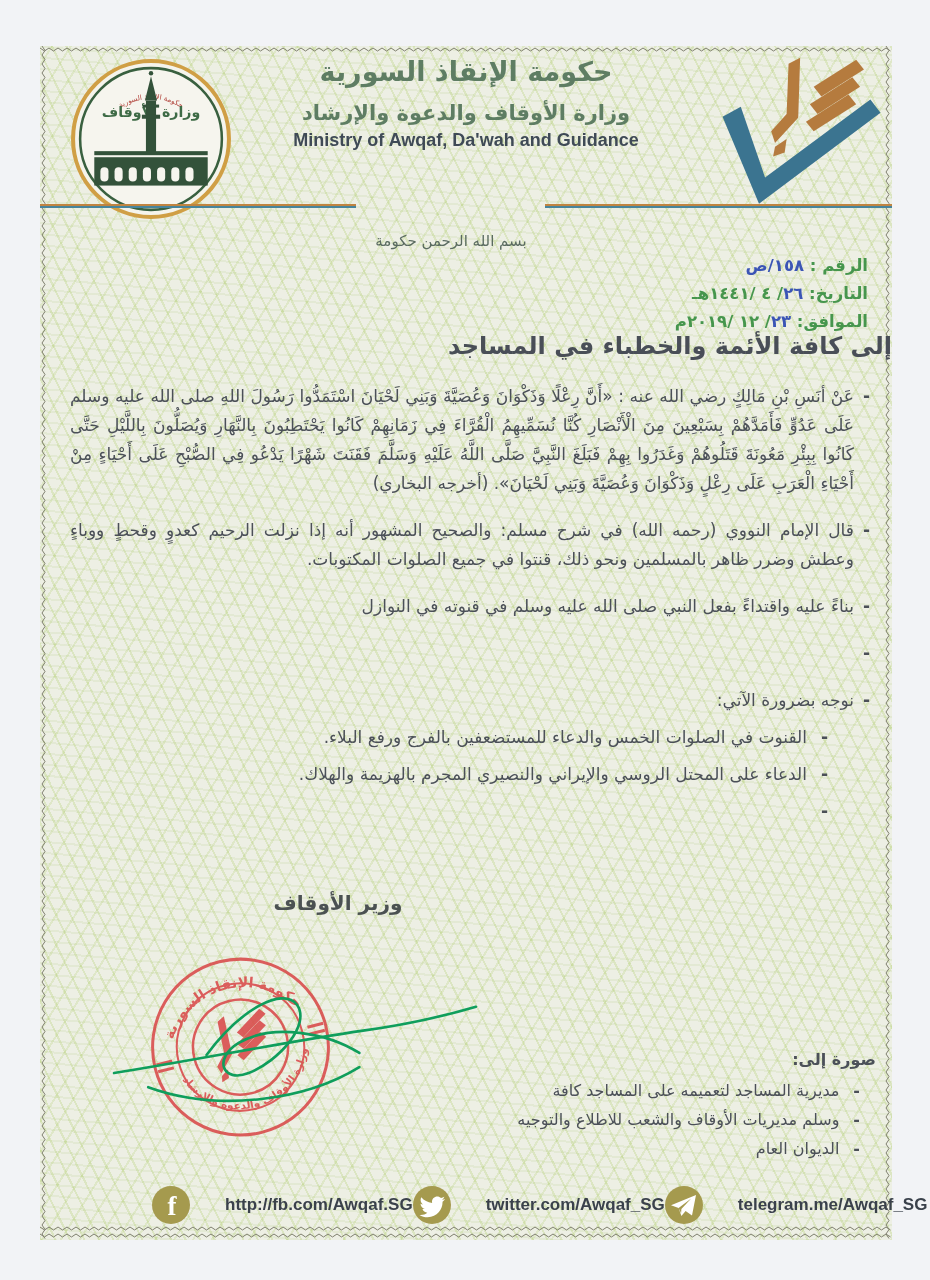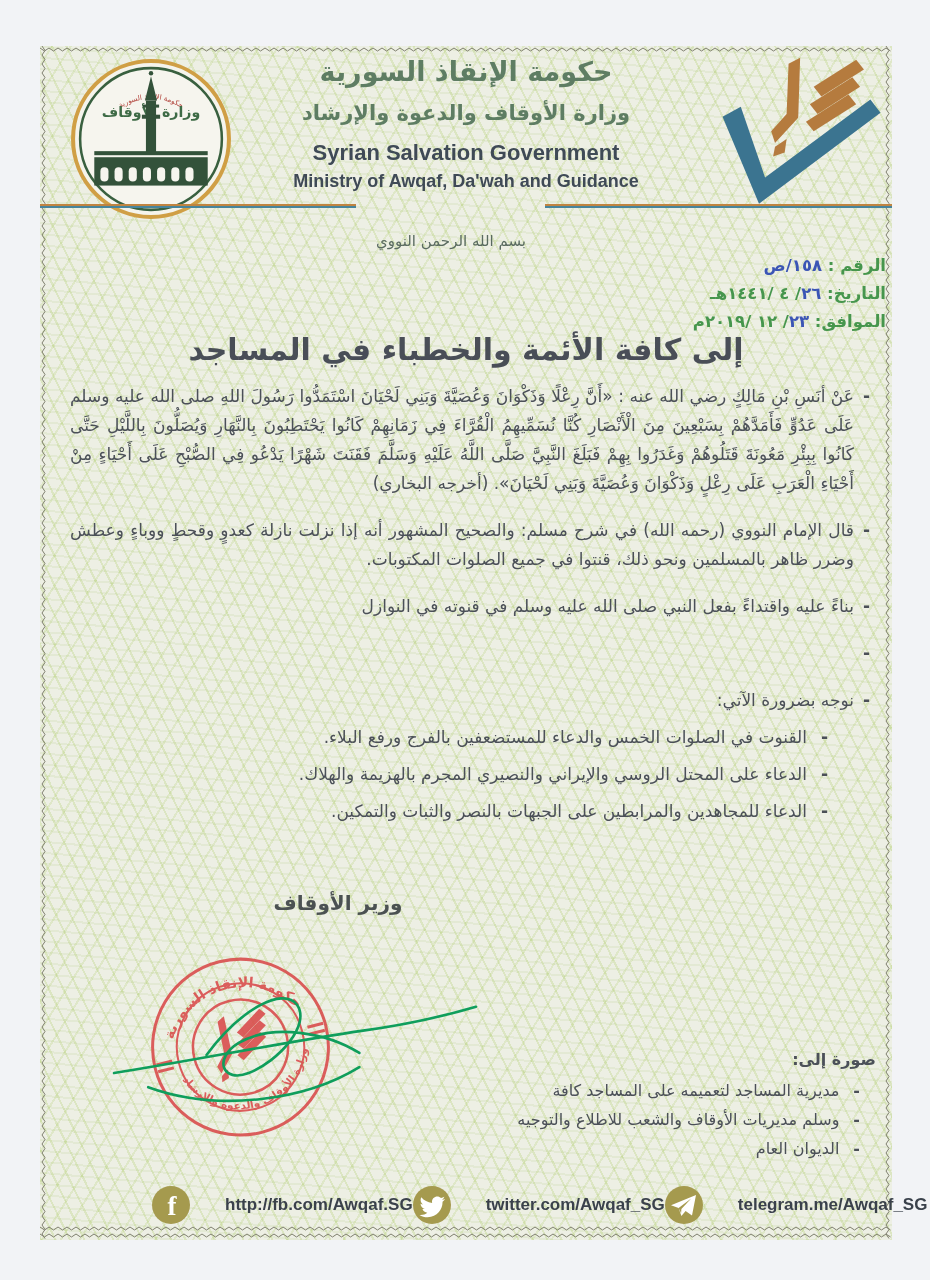--- a/index.html
+++ b/index.html
@@ -29,26 +29,26 @@
   .h-en2{font-size:18px;font-weight:bold;color:#3f4a56;margin-top:5px;font-family:"Liberation Sans",sans-serif;}
   .seal{position:absolute;left:30px;top:12px;}
   .logo{position:absolute;right:4px;top:8px;}
   .divider{position:absolute;top:158px;height:3px;border-top:2px solid var(--divider-orange);border-bottom:2px solid var(--divider-teal);}
   .div-l{left:0;width:316px;}
   .div-r{left:505px;width:347px;}
 
   .bismillah{position:absolute;left:0;right:30px;top:186px;text-align:center;direction:rtl;
     font-size:15px;color:#5a6b60;}
 
-  .ref{position:absolute;right:6px;top:206px;direction:rtl;text-align:right;
+  .ref{position:absolute;right:24px;top:206px;direction:rtl;text-align:right;
     font-size:16.5px;line-height:28px;color:var(--label-green);font-weight:bold;}
   .hand{color:var(--handwriting-blue);font-weight:bold;}
 
-  .doc-title{position:absolute;left:0;right:0;top:286px;text-align:center;direction:rtl;
-    font-size:30px;font-weight:bold;color:#494e57;}
+  .doc-title{position:absolute;left:0;right:0;top:286px;text-align:right;direction:rtl;
+    font-size:24px;font-weight:bold;color:#494e57;}
 
   .doc-body{position:absolute;left:30px;right:22px;top:336px;direction:rtl;
     font-size:17px;line-height:29px;color:var(--body-text);text-align:justify;}
   .para{display:flex;gap:9px;margin-bottom:18px;}
   .dash{flex:0 0 auto;font-weight:bold;}
   .sub-list{padding-right:42px;margin-top:2px;}
   .sub-item{display:flex;gap:14px;margin-bottom:9px;line-height:28px;}
 
   .sign-block{position:absolute;left:138px;top:845px;width:320px;text-align:center;direction:rtl;
     font-weight:bold;color:#4b5152;}
@@ -127,35 +127,34 @@
           <rect x="86" y="108" width="8" height="14" rx="4"></rect>
             <rect x="100" y="108" width="8" height="14" rx="4"></rect>
           <rect x="114" y="108" width="8" height="14" rx="4"></rect>
         </g>
       </svg>
     </div>
 
     <div class="head-center">
       <div class="h-ar1">حكومة الإنقاذ السورية</div>
       <div class="h-ar2">وزارة الأوقاف والدعوة والإرشاد</div>
-      <div class="h-en1">Syrian Salvation Government</div>
       <div class="h-en2">Ministry of Awqaf, Da'wah and Guidance</div>
     </div>
 
     <div class="logo">
       <svg width="178" height="162" viewBox="0 0 175 160">
         <path class="swoosh" d="M12 62 L48 148 L168 58 L158 45 L54 122 L30 52 Z"></path>
         <use href="#syriaMark" x="42" y="0" width="120" height="105" class="mark-brown"></use>
       </svg>
     </div>
 
     <div class="divider div-l"></div>
     <div class="divider div-r"></div>
 
-    <div class="bismillah">بسم الله الرحمن النووي</div>
+    <div class="bismillah">بسم الله الرحمن حكومة</div>
 
     <div class="ref">
       <div class="ref-line">
         <span>الرقم :</span>
         <span class="hand">١٥٨/ص</span>
       </div>
       <div class="ref-line">
         <span>التاريخ:</span>
         <span class="hand">٢٦</span><span>/ ٤ /١٤٤١هـ</span>
       </div>
@@ -167,21 +166,21 @@
 
     <div class="doc-title">إلى كافة الأئمة والخطباء في المساجد</div>
 
     <div class="doc-body">
       <div class="para">
         <span class="dash">-</span>
         <span>عَنْ أنَسِ بْنِ مَالِكٍ رضي الله عنه : «أَنَّ رِعْلًا وَذَكْوَانَ وَعُصَيَّةَ وَبَنِي لَحْيَانَ اسْتَمَدُّوا رَسُولَ اللهِ صلى الله عليه وسلم عَلَى عَدُوٍّ فَأَمَدَّهُمْ بِسَبْعِينَ مِنَ الْأَنْصَارِ كُنَّا نُسَمِّيهِمُ الْقُرَّاءَ فِي زَمَانِهِمْ كَانُوا يَحْتَطِبُونَ بِالنَّهَارِ وَيُصَلُّونَ بِاللَّيْلِ حَتَّى كَانُوا بِبِئْرِ مَعُونَةَ قَتَلُوهُمْ وَغَدَرُوا بِهِمْ فَبَلَغَ النَّبِيَّ صَلَّى اللَّهُ عَلَيْهِ وَسَلَّمَ فَقَنَتَ شَهْرًا يَدْعُو فِي الصُّبْحِ عَلَى أَحْيَاءٍ مِنْ أَحْيَاءِ الْعَرَبِ عَلَى رِعْلٍ وَذَكْوَانَ وَعُصَيَّةَ وَبَنِي لَحْيَانَ». (أخرجه البخاري)</span>
       </div>
       <div class="para">
         <span class="dash">-</span>
-        <span>قال الإمام النووي (رحمه الله) في شرح مسلم: والصحيح المشهور أنه إذا نزلت نازلة كعدوٍ وقحطٍ ووباءٍ وعطش وضرر ظاهر بالمسلمين ونحو ذلك، قنتوا في جميع الصلوات المكتوبات.</span>
+        <span>قال الإمام النووي (رحمه الله) في شرح مسلم: والصحيح المشهور أنه إذا نزلت الرحيم كعدوٍ وقحطٍ ووباءٍ وعطش وضرر ظاهر بالمسلمين ونحو ذلك، قنتوا في جميع الصلوات المكتوبات.</span>
       </div>
       <div class="para">
         <span class="dash">-</span>
         <span>بناءً عليه واقتداءً بفعل النبي صلى الله عليه وسلم في قنوته في النوازل</span>
       </div>
       <div class="para">
         <span class="dash">-</span>
       </div>
       <div class="para" style="margin-bottom:8px">
         <span class="dash">-</span>
@@ -191,21 +190,20 @@
         <div class="sub-item">
           <span class="dash">-</span>
           <span>القنوت في الصلوات الخمس والدعاء للمستضعفين بالفرج ورفع البلاء.</span>
         </div>
         <div class="sub-item">
           <span class="dash">-</span>
           <span>الدعاء على المحتل الروسي والإيراني والنصيري المجرم بالهزيمة والهلاك.</span>
         </div>
         <div class="sub-item">
           <span class="dash">-</span>
-          <span>الدعاء للمجاهدين والمرابطين على الجبهات بالنصر والثبات والتمكين.</span>
         </div>
       </div>
     </div>
 
     <div class="sign-block">
       <div class="sign-title">وزير الأوقاف</div>
     </div>
 
     <div class="stamp">
       <svg width="192" height="192" viewBox="0 0 190 190">

